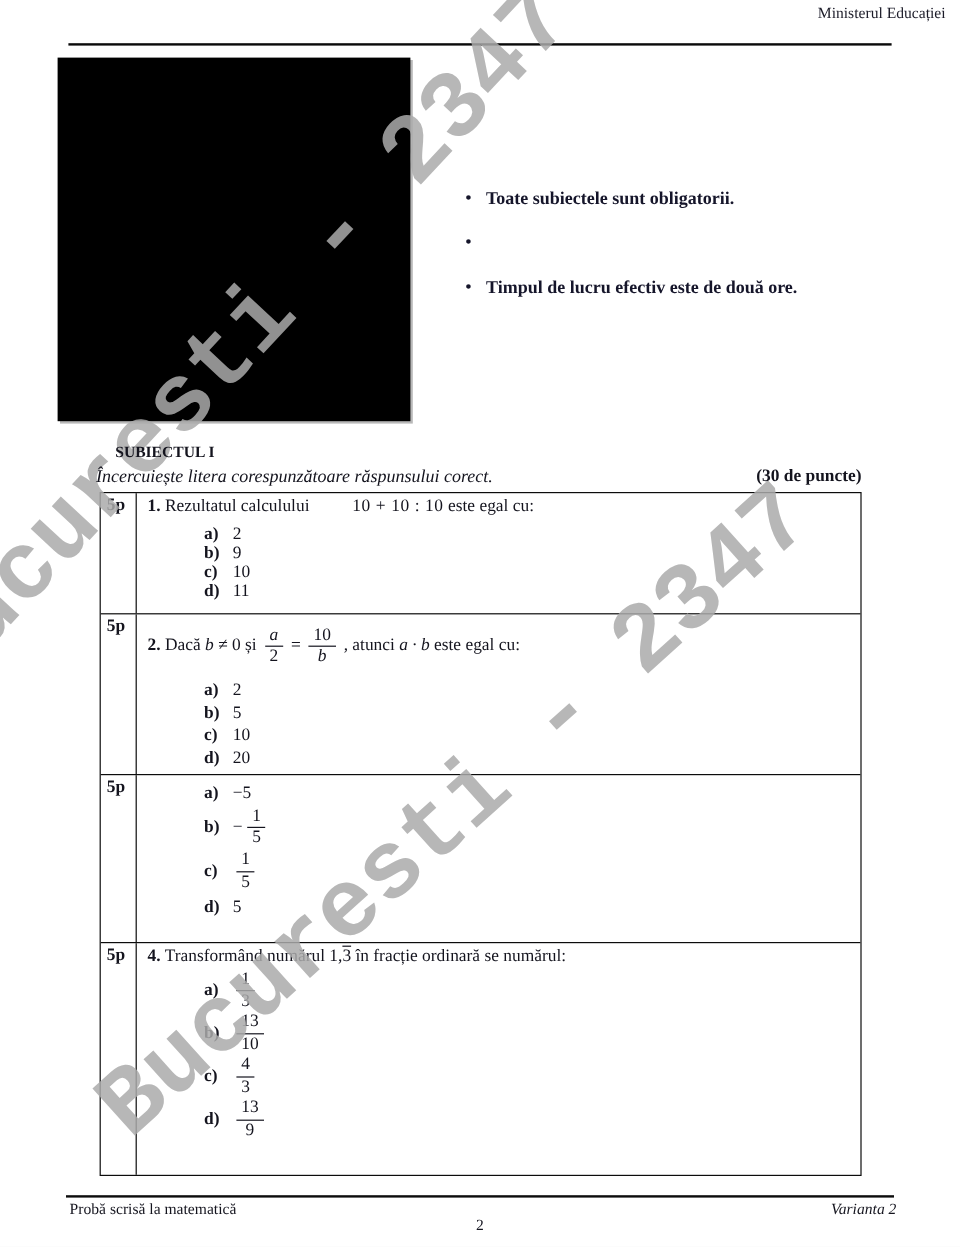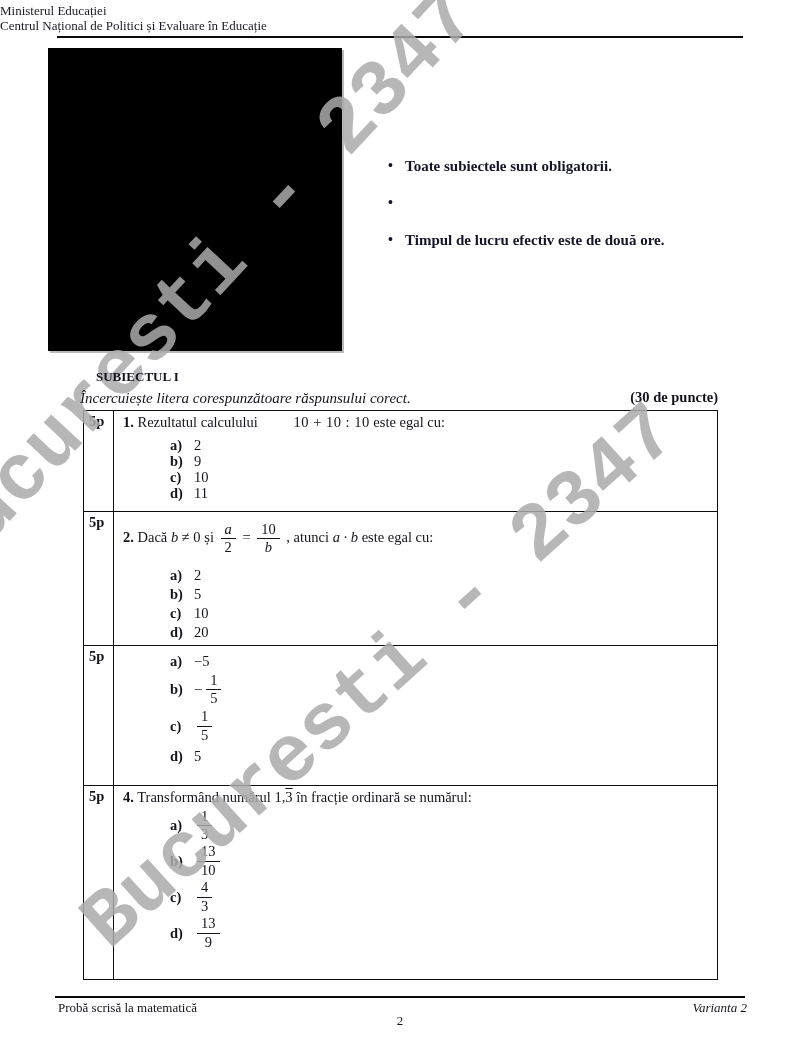--- a/index.html
+++ b/index.html
@@ -3,21 +3,21 @@
 <meta charset="utf-8">
 <style>
   * { margin:0; padding:0; box-sizing:border-box; }
   body { background:#e8e8e8; font-family:"Liberation Serif", serif; }
   .page {
     position:relative; width:800px; height:1039px; margin:0 auto;
     background:#ffffff; color:#14141e; overflow:hidden;
   }
 
   
-  .header { position:absolute; top:3px; left:0; right:0; text-align:left;
+  .header { position:absolute; top:3px; left:0; right:12px; text-align:right;
             font-size:13px; line-height:15px; color:#1b1b28; }
   .header-rule { position:absolute; top:36px; left:57px; width:686px; height:2.4px; background:#0a0a0a; }
 
   
   .redaction-box { position:absolute; left:48px; top:48px; width:294px; height:303px;
                    background:#000; z-index:1; box-shadow:2px 2px 0 #b9b9b9; }
 
   
   .wm { position:absolute; z-index:2; font-family:"Liberation Mono", monospace;
         font-weight:bold; white-space:nowrap; pointer-events:none;
@@ -75,21 +75,20 @@
   .footer-right { position:absolute; top:1000px; right:53px; font-size:13px;font-style:italic; }
   .footer-page { position:absolute; top:1013px; left:0; right:0; text-align:center; font-size:13px; }
 </style>
 </head>
 <body>
 
 <div class="page">
 
   <div class="header">
     <div>Ministerul Educației</div>
-    <div>Centrul Național de Politici și Evaluare în Educație</div>
   </div>
   <div class="header-rule"></div>
 
   <div class="redaction-box"></div>
 
   <div class="wm wm-upper">Bucuresti - 2347</div>
   <div class="wm wm-lower">Bucuresti - 2347</div>
 
   <div class="notice">
     <div class="notice-item">

